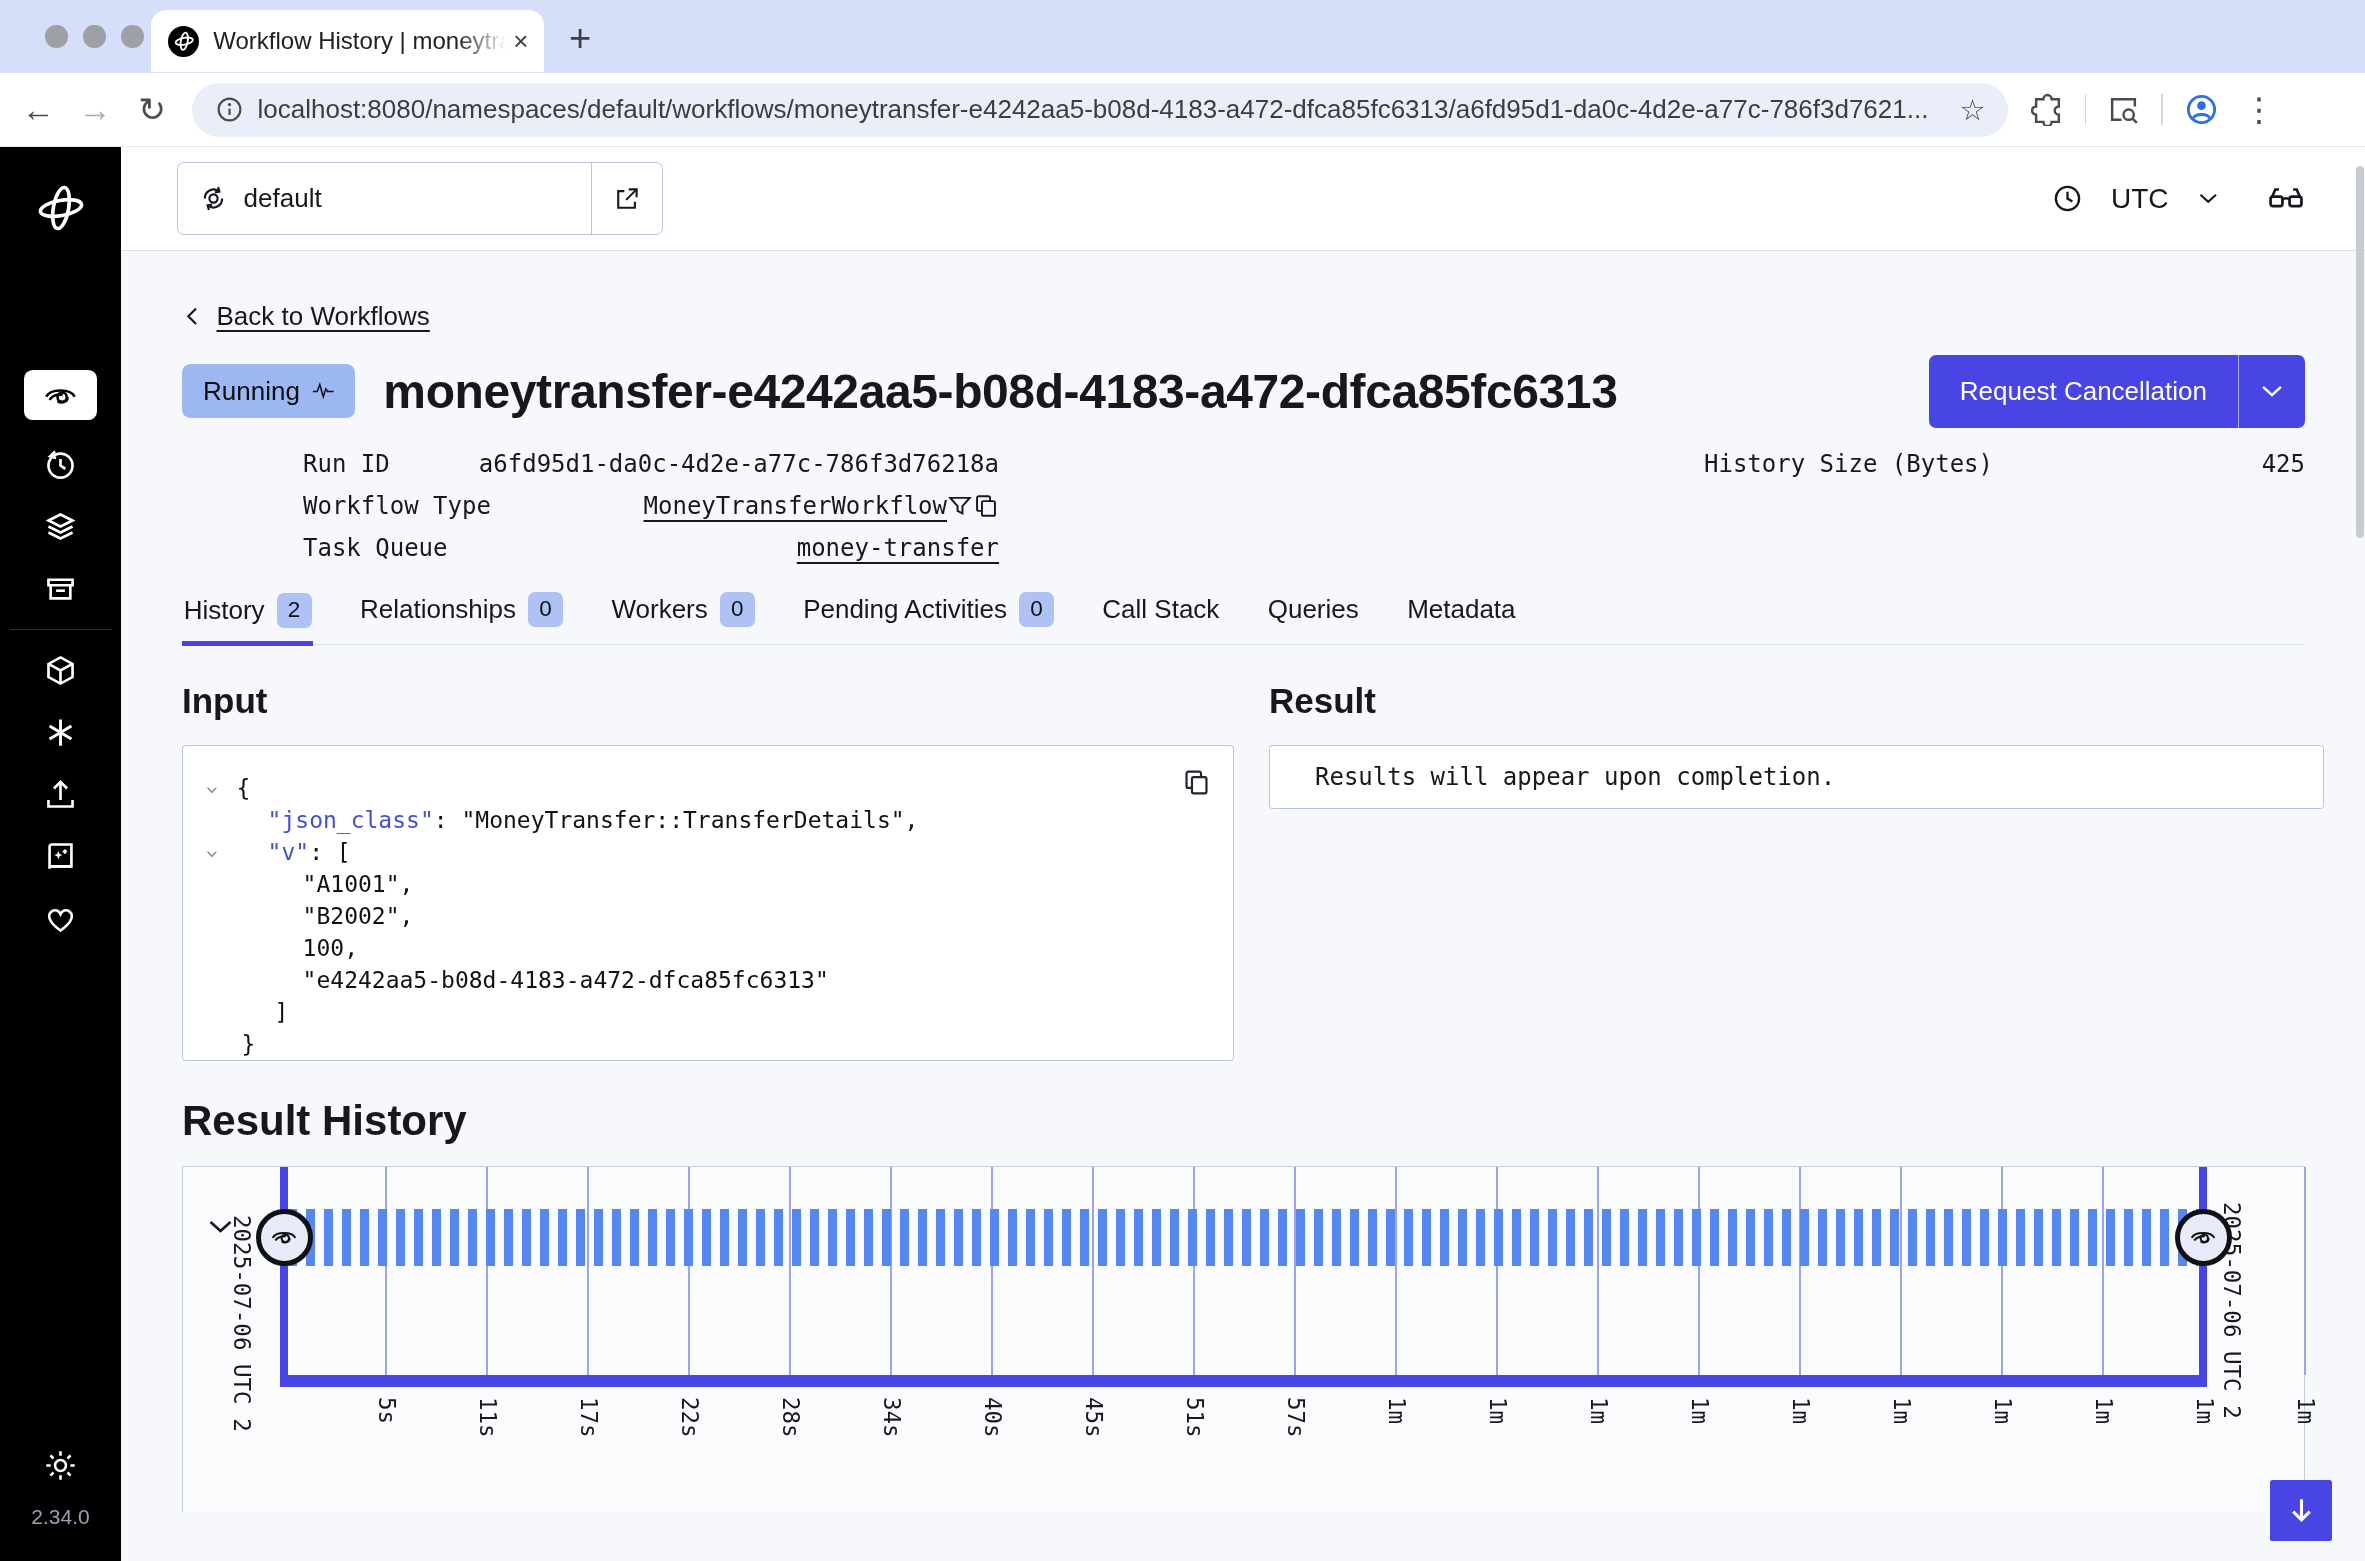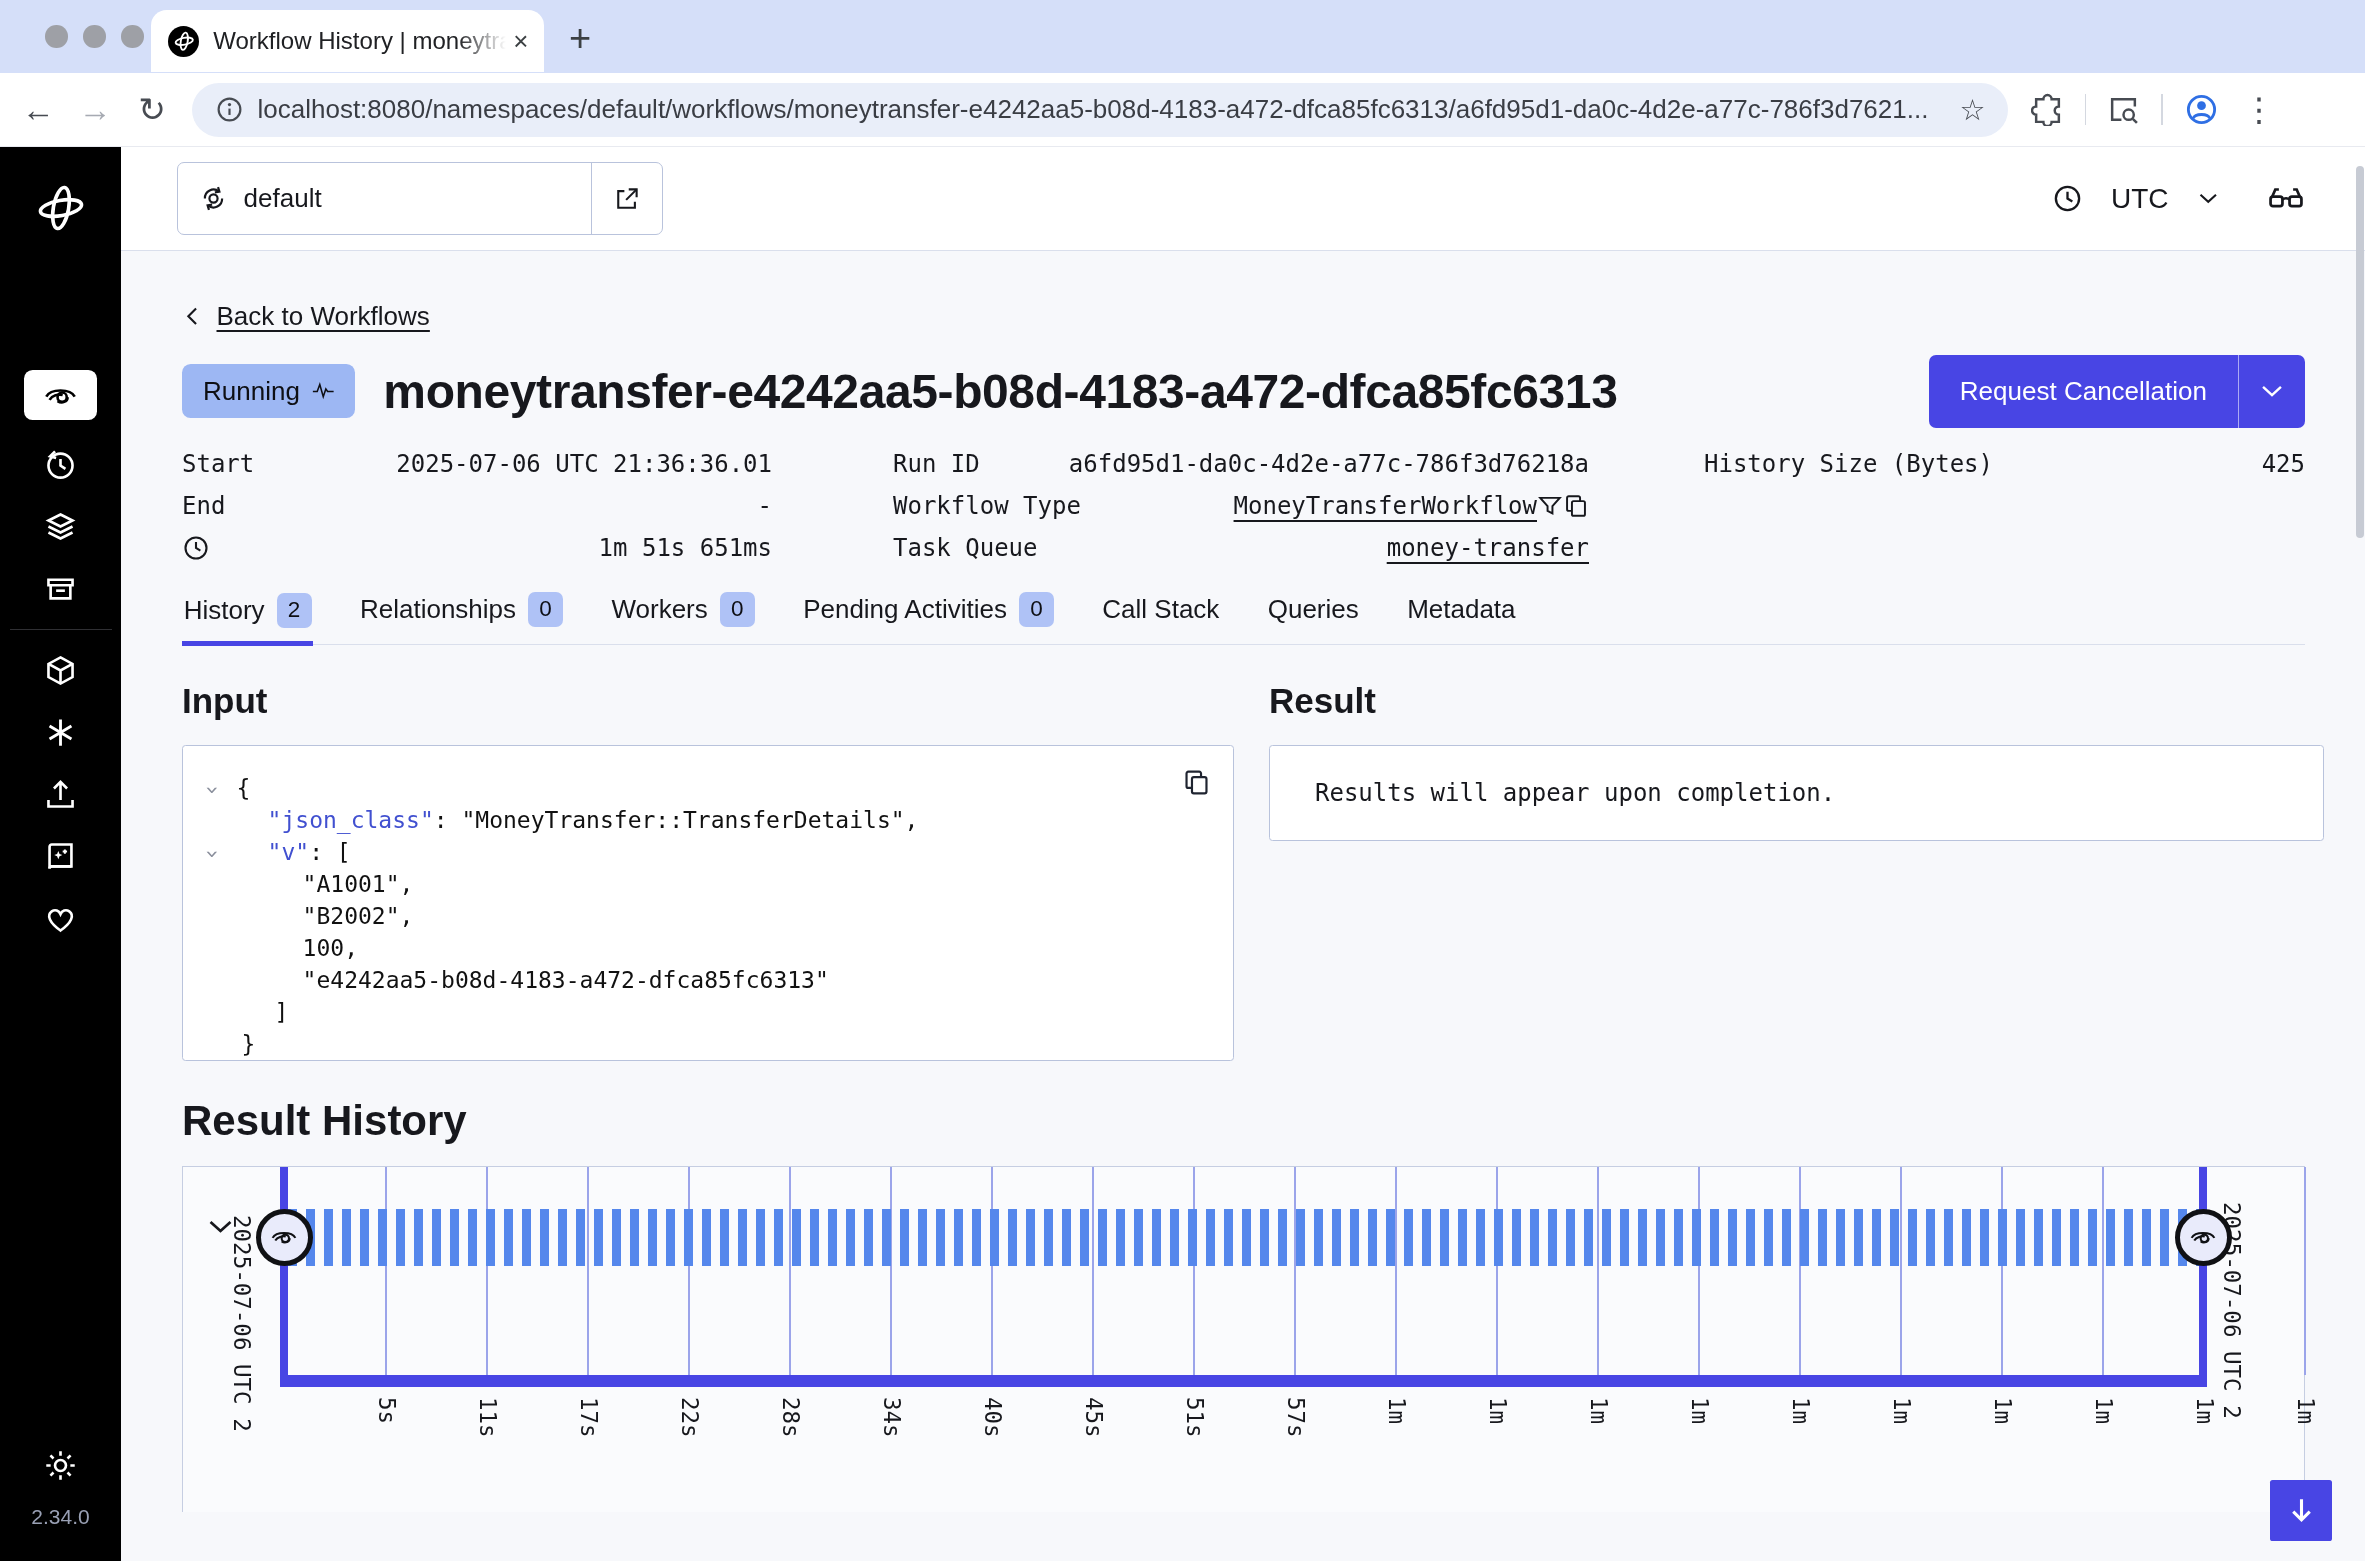--- a/index.html
+++ b/index.html
@@ -85,21 +85,21 @@
   .io-grid { margin-top:36px; display:grid; grid-template-columns:1052px 1055px; gap:35px; }
   .sec-h { font-size:35px; font-weight:700; }
   .codebox { margin-top:24px; background:#FFF; border:1.7px solid #B9C3DC; border-radius:3.5px; height:316px;
              position:relative; padding:26px 26px 0 15.6px; font-family:"DejaVu Sans Mono", monospace; font-size:23px; }
   .code-line { line-height:32px; white-space:pre; position:relative; padding-left:38px; color:#111; }
   .code-line .k { color:#4150D0; }
   .fold { position:absolute; left:7px; top:1.7px; color:#8A8F9C; font-size:22.5px; display:inline-block;
           transform:rotate(90deg); }
   .ind1 { padding-left:69px; } .ind2 { padding-left:104px; } .ind-cb { padding-left:76px; } .ind-bb { padding-left:43px; }
   .copy-btn { position:absolute; top:22.5px; right:22.5px; }
-  .resultbox { margin-top:24px; background:#FFF; border:1.7px solid #B9C3DC; border-radius:3.5px; height:96px;
+  .resultbox { margin-top:24px; background:#FFF; border:1.7px solid #B9C3DC; border-radius:3.5px; height:64px;
                display:flex; align-items:center; padding:0 45px; font-family:"DejaVu Sans Mono", monospace; font-size:24px; }
 
   .eh-h { margin-top:36px; font-size:42px; font-weight:700; }
   .timeline { margin-top:21px; height:346px; border:1.7px solid #C6CEE2; border-bottom:none; position:relative;
               background:#FAFBFD; --u:calc(100%/21); }
   .tl-collapse { position:absolute; left:22.5px; top:45px; z-index:6; }
   .gridline { position:absolute; top:0; height:208px; width:1.7px; background:#9BA4EA; }
   .tick { position:absolute; top:230px; writing-mode:vertical-rl; font-family:"DejaVu Sans Mono", monospace;
           font-size:22.5px; color:#17181D; margin-left:-11.2px; }
   .band { position:absolute; top:42px; height:57px; left:calc(var(--u) + 4.3px); right:calc(var(--u) - 4.3px);
@@ -335,39 +335,20 @@
           <span class="cancel-main">Request Cancellation</span>
           <span class="cancel-caret">
             <svg width="26" height="26" viewBox="0 0 32 32" fill="none" stroke="#FFF" stroke-width="3">
               <path d="M5 11l11 10 11-10"></path>
             </svg>
           </span>
         </div>
       </div>
 
       <div class="meta">
-        <div class="meta-col1">
-          <div class="meta-row">
-            <span>Start</span>
-            <span>2025-07-06 UTC 21:36:36.01</span>
-          </div>
-          <div class="meta-row">
-            <span>End</span>
-            <span>-</span>
-          </div>
-          <div class="meta-row">
-            <span>
-              <svg width="28" height="28" viewBox="0 0 32 32" fill="none" stroke="#17181D" stroke-width="2.4">
-                <circle cx="16" cy="16" r="12"></circle>
-                  <path d="M16 9v7l5 3"></path>
-              </svg>
-            </span>
-            <span>1m 51s 651ms</span>
-          </div>
-        </div>
         <div class="meta-col2">
           <div class="meta-row">
             <span>Run ID</span>
             <span>a6fd95d1-da0c-4d2e-a77c-786f3d76218a</span>
           </div>
           <div class="meta-row">
             <span>Workflow Type</span>
             <span class="meta-val-ic">
               <a href="#" class="meta-link">MoneyTransferWorkflow</a>
               <span>

